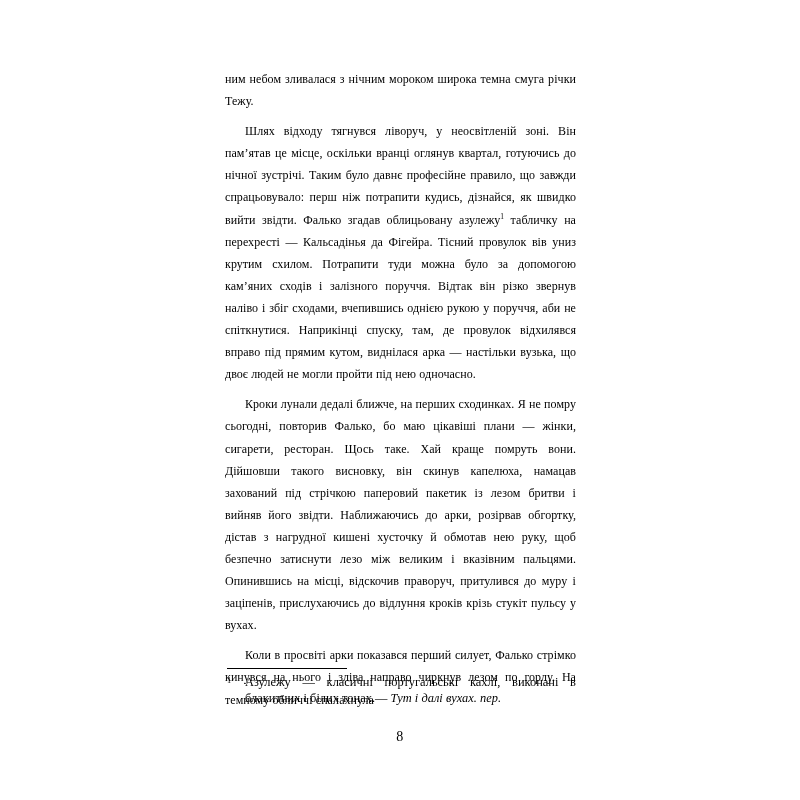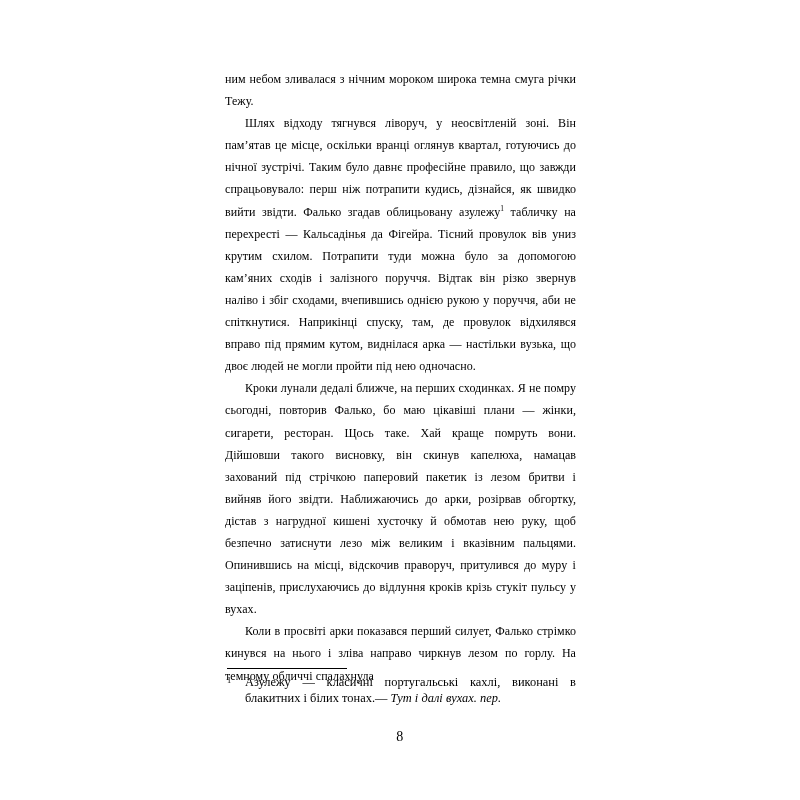--- a/index.html
+++ b/index.html
@@ -38,21 +38,21 @@
     text-align: justify;
     text-justify: inter-word;
     font-size: 12px;
     line-height: 22.1px;
     letter-spacing: 0.05px;
     word-spacing: 0.2px;
     hyphens: manual;
     -webkit-hyphens: manual;
   }
   .para + .para {
-    margin-top: 0;
+    margin-top: 8px;
   }
   .para.indent {
     text-indent: 20px;
   }
 
   sup.fn-ref {
     font-size: 0.62em;
     vertical-align: super;
     line-height: 0;
   }

